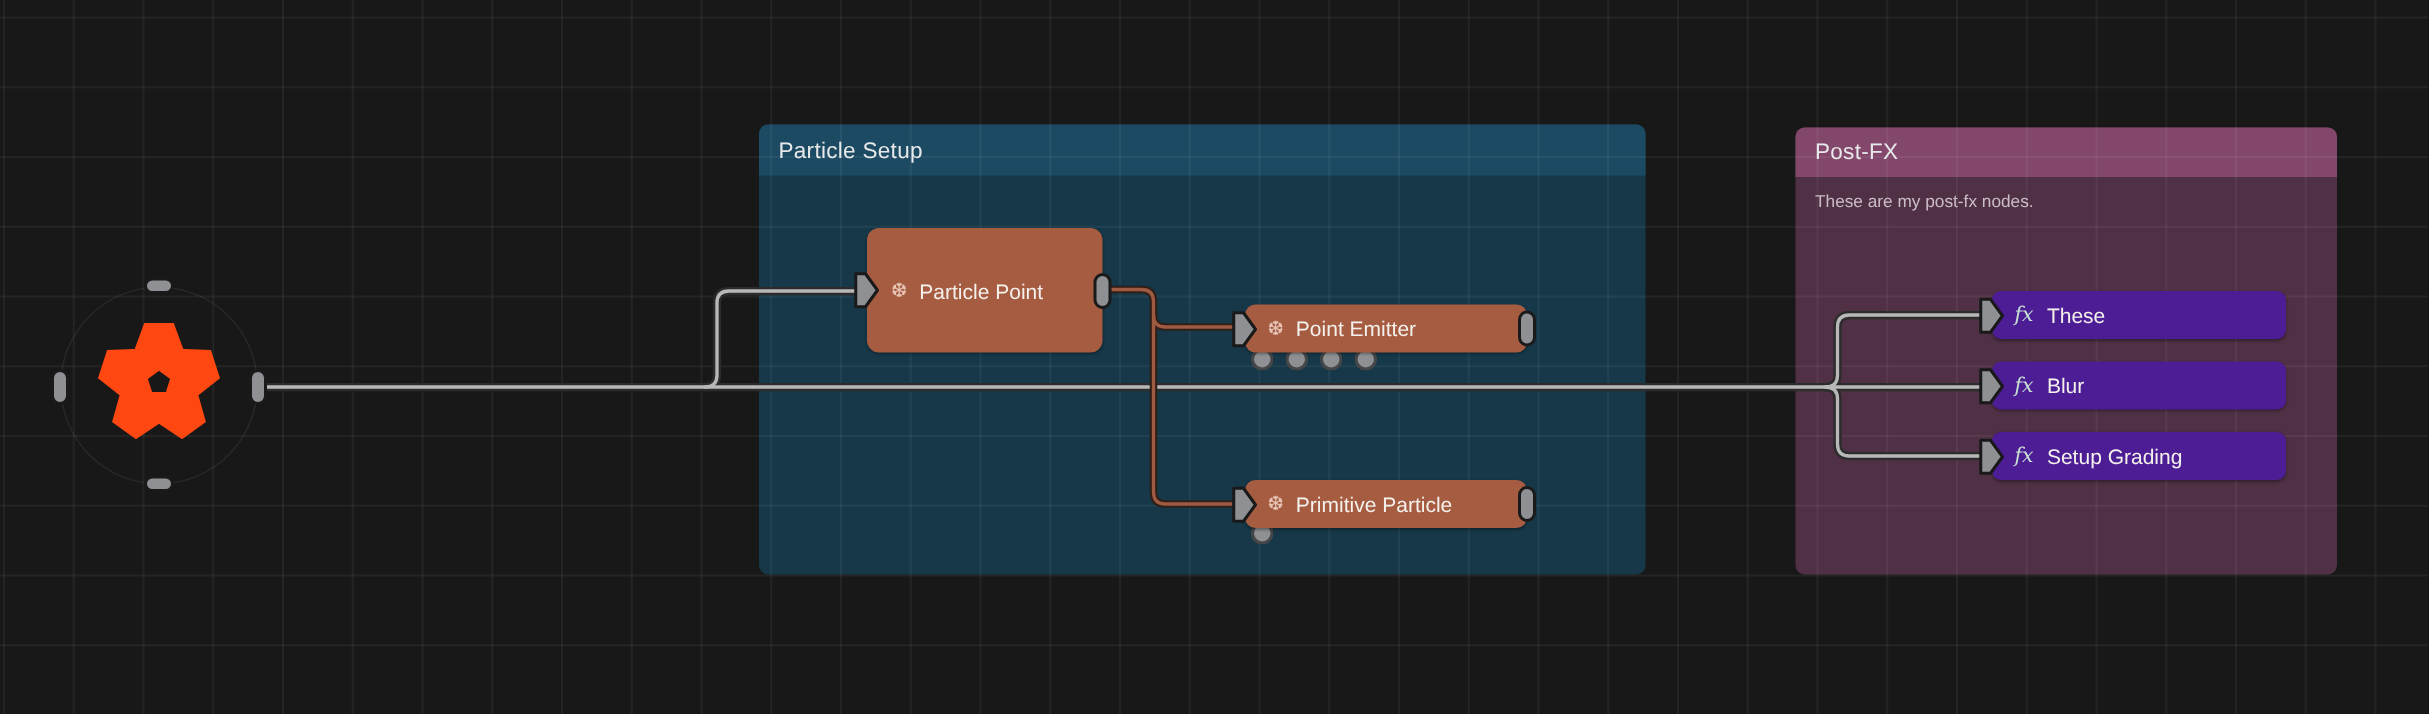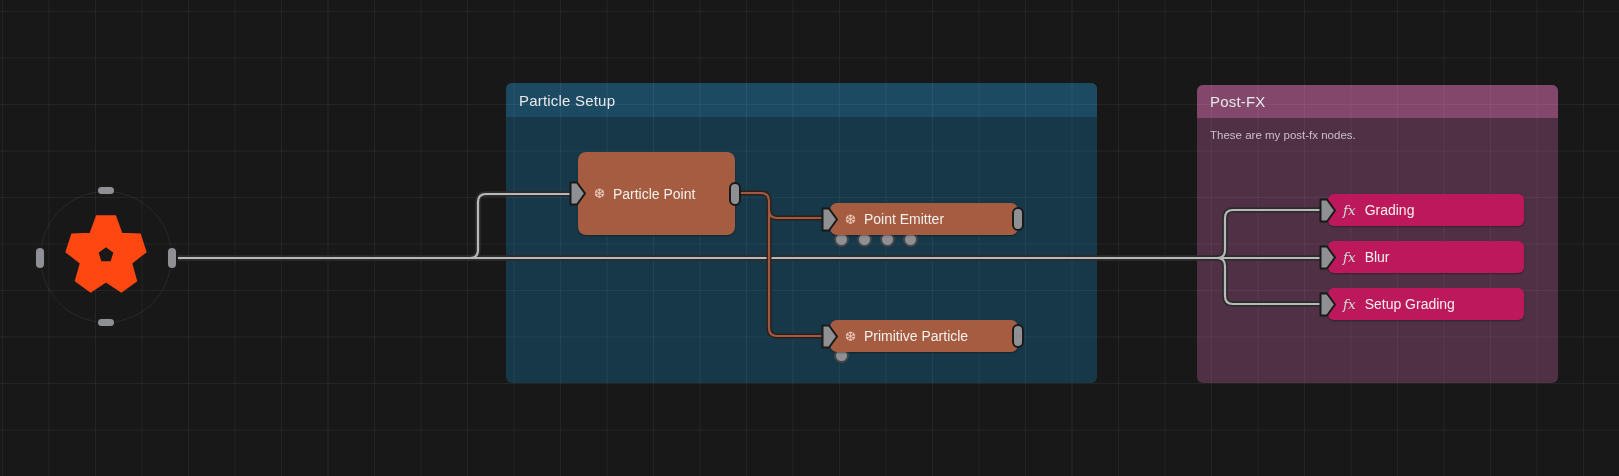--- a/index.html
+++ b/index.html
@@ -45,21 +45,21 @@
   }
   .arrow{position:absolute;z-index:6;left:-10px;width:19px;height:27px;}
   
   .node{
     position:absolute;z-index:5;border-radius:7px;
     display:flex;align-items:center;box-sizing:border-box;
     box-shadow:0 1px 2px rgba(0,0,0,.35);
     color:#f4f0ec;font-size:14px;white-space:nowrap;
   }
   .node--particle{background:#a55c41;}
-  .node--fx{background:#be185d;border-radius:6px;}
+  .node--fx{background:#4c1d95;border-radius:6px;}
   .node .out-pill{right:-6px;top:50%;margin-top:-12px;}
   .bar{height:32px;padding-left:15px;}
   .big{width:157px;height:83px;padding-left:16px;border-radius:8px;}
   .node-icon{margin-right:8px;font-size:13px;color:rgba(255,232,222,.75);}
   .fx-glyph{
     margin-right:9px;font-family:"DejaVu Serif","Liberation Serif",serif;
     font-style:italic;font-size:13.5px;color:#c7e2d4;
   }
   
   .ring{
@@ -151,21 +151,21 @@
     <span class="node-icon">❆</span>
     <span>Primitive Particle</span>
     <div class="pill out-pill"></div>
   </div>
 
   <div class="node node--fx bar" style="left:1328px;top:194px;width:196px;">
     <svg class="arrow" style="top:2.5px;" viewBox="0 0 19 27">
       <path d="M2.5 2.5 h6.5 l8 11 l-8 11 h-6.5 z" fill="#8f9094" stroke="#191919" stroke-width="2" stroke-linejoin="round"></path>
     </svg>
     <span class="fx-glyph">fx</span>
-    <span>Grading</span>
+    <span>These</span>
   </div>
 
   <div class="node node--fx bar" style="left:1328px;top:241px;width:196px;">
     <svg class="arrow" style="top:2.5px;" viewBox="0 0 19 27">
       <path d="M2.5 2.5 h6.5 l8 11 l-8 11 h-6.5 z" fill="#8f9094" stroke="#191919" stroke-width="2" stroke-linejoin="round"></path>
     </svg>
     <span class="fx-glyph">fx</span>
     <span>Blur</span>
   </div>
 

